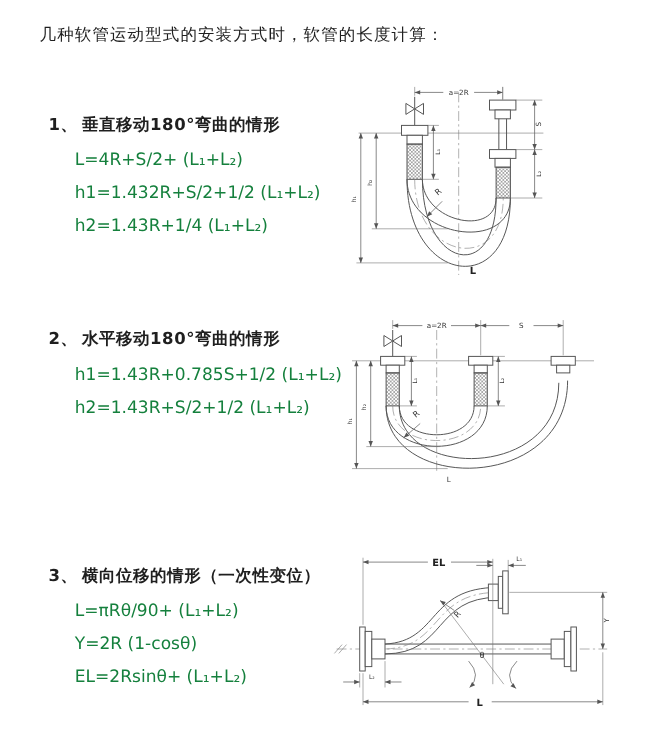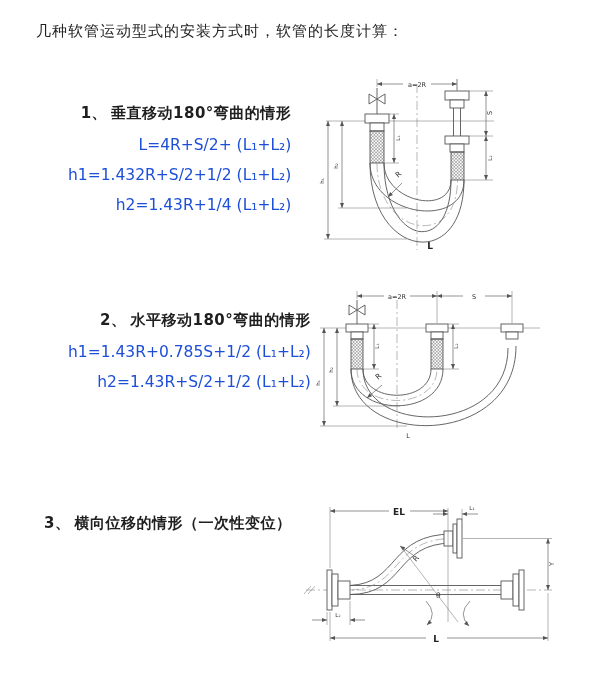--- a/index.html
+++ b/index.html
@@ -6,28 +6,28 @@
   body{
     width:600px;height:675px;position:relative;overflow:hidden;
     background:#ffffff;
     font-family:"DejaVu Sans","Liberation Sans",sans-serif;
     color:#1f1f1f;
   }
   .page-title{
     position:absolute;left:36px;top:22px;
     font-size:15px;font-weight:normal;letter-spacing:1px;
   }
-  .section{position:absolute;left:44px;text-align:right;}
+  .section{position:absolute;left:44px;}
   .sec1{top:104px;}
-  .sec2{top:299px;margin-top:12px;}
+  .sec2{top:299px;}
   .sec3{top:514px;}
   .sec-head{font-size:15px;font-weight:bold;letter-spacing:0.5px;white-space:nowrap;}
   .sec-head .num{margin-right:4px;}
   .formulas{padding:7px 0 0 24px;}
-  .formula{font-size:15.5px;line-height:30px;white-space:nowrap;color:#1d4ed8;}
+  .formula{font-size:15.5px;line-height:30px;white-space:nowrap;color:#15803d;}
   .diag{position:absolute;}
   .d1{left:312px;top:66px;}
   .d2{left:312px;top:278px;}
   .d3{left:300px;top:498px;}
   svg .ln{stroke:#555;stroke-width:0.9;fill:none;}
   svg .fw{stroke:#555;stroke-width:0.9;fill:#ffffff;}
   svg .dim{stroke:#666;stroke-width:0.7;fill:none;}
   svg .thin{stroke:#777;stroke-width:0.55;fill:none;}
   svg .cl{stroke:#888;stroke-width:0.6;fill:none;stroke-dasharray:9 3 2 3;}
   svg .lbl{font:6.5px "DejaVu Sans",sans-serif;fill:#333;}
@@ -58,20 +58,25 @@
   <div class="formulas">
     <div class="formula">h1=1.43R+0.785S+1/2 (L₁+L₂)</div>
     <div class="formula">h2=1.43R+S/2+1/2 (L₁+L₂)</div>
   </div>
 </div>
 
 <div class="section sec3">
   <div class="sec-head">
     <span class="num">3、</span><span>横向位移的情形（一次性变位）</span>
   </div>
+  <div class="formulas">
+    <div class="formula">L=πRθ/90+ (L₁+L₂)</div>
+    <div class="formula">Y=2R (1-cosθ)</div>
+    <div class="formula">EL=2Rsinθ+ (L₁+L₂)</div>
+  </div>
 </div>
 
 <svg class="diag d1" width="230" height="195" viewBox="0 0 230 195">
   <defs>
     <marker id="ar1" viewBox="0 0 10 10" refX="10" refY="5" markerWidth="7" markerHeight="5" markerUnits="userSpaceOnUse" orient="auto-start-reverse">
       <path d="M0,1 L10,5 L0,9 Z" fill="#555"></path>
     </marker>
     <pattern id="ht1" width="3.2" height="3.2" patternUnits="userSpaceOnUse">
       <path d="M0,0 L3.2,3.2 M3.2,0 L0,3.2" stroke="#6e6e6e" stroke-width="0.5"></path>
     </pattern>

